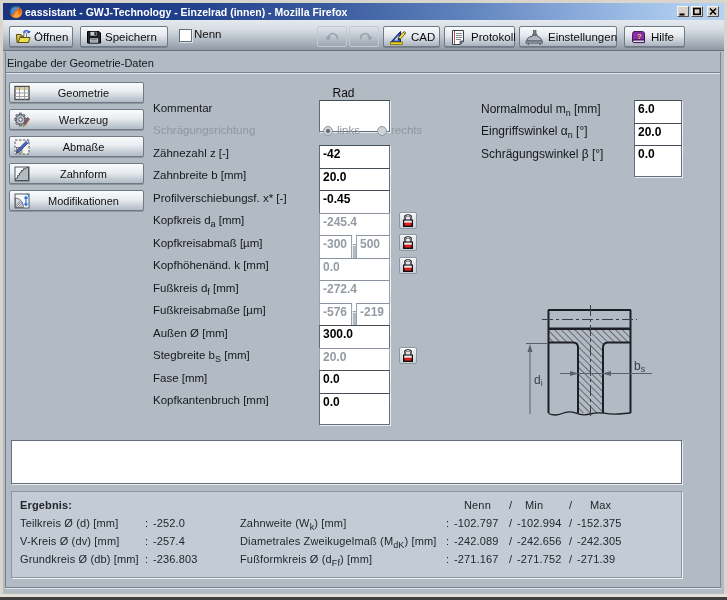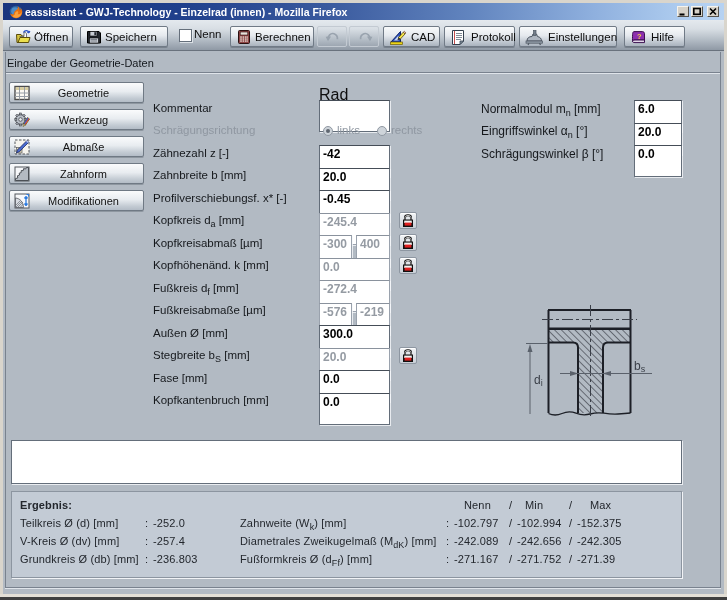--- a/index.html
+++ b/index.html
@@ -104,41 +104,20 @@
       <path d="M1.5 2.5 H13 L14.5 4 V14 H1.5 Z" fill="#23272e" stroke="#000"></path>
       <rect x="4" y="2.5" width="7" height="4.5" fill="#c9ced6" stroke="#000" stroke-width=".6"></rect>
       <rect x="8.3" y="3.2" width="2" height="3" fill="#23272e"></rect>
       <rect x="3.5" y="9" width="9" height="5" fill="#c9ced6" stroke="#000" stroke-width=".6"></rect>
       <path d="M4.5 10.5 H11 M4.5 12 H11" stroke="#5a6068" stroke-width=".7"></path>
     </svg>
     <span class="tx" style="left:24px">Speichern</span>
   </div>
   <div style="position:absolute;left:176px;top:9px;width:13px;height:13px;background:#fff;border:1px solid #656f7b;box-shadow:1px 1px 0 rgba(240,243,246,.7)"></div>
   <div style="position:absolute;left:191px;top:8px;font-size:11.5px;color:#111">Nenn</div>
-  <div class="tbtn" style="left:227px;width:84px">
-    <svg class="ic" width="16" height="16" viewBox="0 0 16 16">
-      <rect x="2.5" y="1.5" width="11" height="13" rx="1" fill="#8d4444" stroke="#2a0f0f"></rect>
-      <rect x="4.2" y="3" width="7.6" height="3" fill="#e8e2da" stroke="#2a0f0f" stroke-width=".6"></rect>
-      <g fill="#e8e2da">
-        <rect x="4.2" y="7.4" width="1.6" height="1.3"></rect>
-          <rect x="6.6" y="7.4" width="1.6" height="1.3"></rect>
-          <rect x="9" y="7.4" width="1.6" height="1.3"></rect>
-          <rect x="11" y="7.4" width="0.8" height="1.3"></rect>
-        <rect x="4.2" y="9.4" width="1.6" height="1.3"></rect>
-          <rect x="6.6" y="9.4" width="1.6" height="1.3"></rect>
-          <rect x="9" y="9.4" width="1.6" height="1.3"></rect>
-          <rect x="11" y="9.4" width="0.8" height="1.3"></rect>
-        <rect x="4.2" y="11.4" width="1.6" height="1.3"></rect>
-          <rect x="6.6" y="11.4" width="1.6" height="1.3"></rect>
-          <rect x="9" y="11.4" width="1.6" height="1.3"></rect>
-          <rect x="11" y="11.4" width="0.8" height="1.3"></rect>
-      </g>
-    </svg>
-    <span class="tx" style="left:24px">Berechnen</span>
-  </div>
   <div class="tflat" style="left:314px;width:30px">
     <svg width="18" height="15" viewBox="0 0 18 15" style="position:absolute;left:6px;top:3px">
       <path d="M4.2 9.8 C3.4 5.4 7 2.8 10 3.7 C12.4 4.4 13.6 6.6 13.4 9.3" stroke="#99a3ae" stroke-width="1.7" fill="none"></path>
       <polygon points="1.6,6.8 7,6.4 4,11.2" fill="#99a3ae"></polygon>
     </svg>
   </div>
   <div class="tflat" style="left:346px;width:30px">
     <svg width="18" height="15" viewBox="0 0 18 15" style="position:absolute;left:6px;top:3px">
       <path d="M13.8 9.8 C14.6 5.4 11 2.8 8 3.7 C5.6 4.4 4.4 6.6 4.6 9.3" stroke="#99a3ae" stroke-width="1.7" fill="none"></path>
       <polygon points="16.4,6.8 11,6.4 14,11.2" fill="#99a3ae"></polygon>
@@ -255,42 +234,42 @@
 <div class="lbl" style="top:214px">Kopfkreis d<sub>a</sub> [mm]</div>
 <div class="lbl" style="top:237px">Kopfkreisabmaß [µm]</div>
 <div class="lbl" style="top:259px">Kopfhöhenänd. k [mm]</div>
 <div class="lbl" style="top:282px">Fußkreis d<sub>f</sub> [mm]</div>
 <div class="lbl" style="top:304px">Fußkreisabmaße [µm]</div>
 <div class="lbl" style="top:327px">Außen Ø [mm]</div>
 <div class="lbl" style="top:349px">Stegbreite b<sub>S</sub> [mm]</div>
 <div class="lbl" style="top:372px">Fase [mm]</div>
 <div class="lbl" style="top:394px">Kopfkantenbruch [mm]</div>
 
-<div style="position:absolute;left:319px;top:86px;width:71px;text-align:left;font-size:16px;color:#0e0e0e">Rad</div>
+<div style="position:absolute;left:308px;top:86px;width:71px;text-align:center;font-size:12px;color:#0e0e0e">Rad</div>
 
 <div class="inp" style="left:319px;top:100px;width:71px"></div>
 <div class="radio sel" style="left:323px;top:126px"></div>
 <div class="radlbl" style="left:337px;top:124px">links</div>
 <div class="radio" style="left:377px;top:126px"></div>
 <div class="radlbl" style="left:391px;top:124px">rechts</div>
 <div class="inp" style="left:319px;top:145px;width:71px">-42</div>
 <div class="inp" style="left:319px;top:168px;width:71px">20.0</div>
 <div class="inp" style="left:319px;top:190px;width:71px">-0.45</div>
 <div class="inp ro" style="left:319px;top:213px;width:71px">-245.4</div>
 <div class="lock" style="top:212px">
     <svg width="16" height="15" viewBox="0 0 16 15" style="position:absolute;left:0;top:0">
   <path d="M5 7 V4.5 C5 1.5 11 1.5 11 4.5 V7" fill="none" stroke="#111" stroke-width="2"></path>
   <path d="M5 7 V4.5 C5 1.8 11 1.8 11 4.5 V7" fill="none" stroke="#e8e8e8" stroke-width=".8"></path>
   <rect x="3" y="6.5" width="10" height="7.5" fill="#111"></rect>
   <rect x="4.2" y="7.6" width="7.6" height="2.4" fill="#f2f2f2"></rect>
   <rect x="4.6" y="9.6" width="6.8" height="3" fill="#e02020"></rect>
 </svg>
   </div>
 <div class="inp ro" style="left:319px;top:235px;width:33px">-300</div>
-<div class="inp ro" style="left:356px;top:235px;width:34px">400</div>
+<div class="inp ro" style="left:356px;top:235px;width:34px">500</div>
 <div class="lock" style="top:234px">
     <svg width="16" height="15" viewBox="0 0 16 15" style="position:absolute;left:0;top:0">
   <path d="M5 7 V4.5 C5 1.5 11 1.5 11 4.5 V7" fill="none" stroke="#111" stroke-width="2"></path>
   <path d="M5 7 V4.5 C5 1.8 11 1.8 11 4.5 V7" fill="none" stroke="#e8e8e8" stroke-width=".8"></path>
   <rect x="3" y="6.5" width="10" height="7.5" fill="#111"></rect>
   <rect x="4.2" y="7.6" width="7.6" height="2.4" fill="#f2f2f2"></rect>
   <rect x="4.6" y="9.6" width="6.8" height="3" fill="#e02020"></rect>
 </svg>
   </div>
 <div class="inp ro" style="left:319px;top:258px;width:71px">0.0</div>

